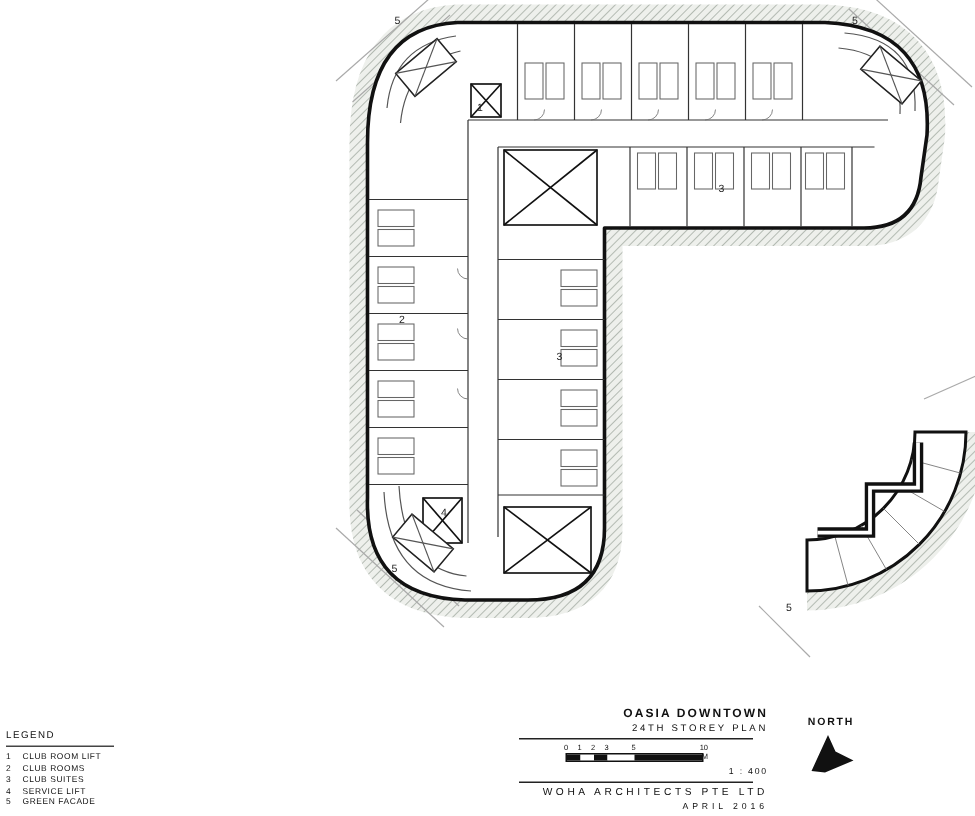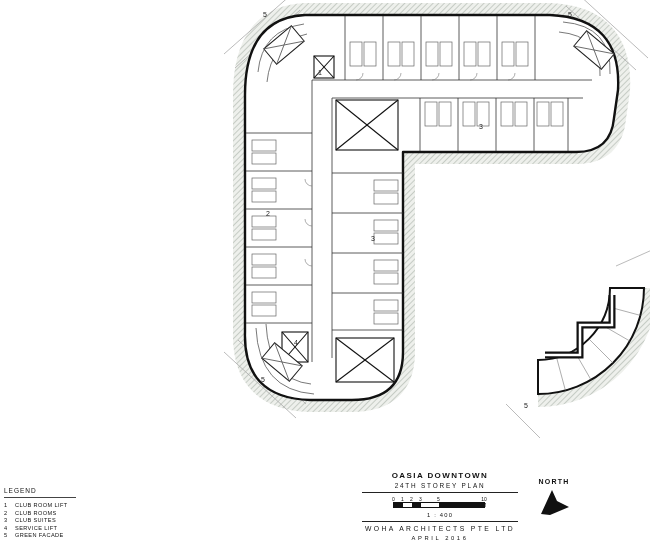--- a/index.html
+++ b/index.html
@@ -11,21 +11,21 @@
   .plan-num { position:absolute; font-size:7px; line-height:7px; color:#222; }
 
   
   .legend { position:absolute; left:4px; top:487px; width:95px; }
   .legend-title { display:block; font-size:6.5px; letter-spacing:1px; padding-bottom:3px;
                   border-bottom:0.6px solid #444; width:72px; margin-bottom:4px; }
   .legend-row { display:flex; line-height:7.6px; font-size:5.6px; letter-spacing:0.4px; }
   .legend-num { width:11px; flex:none; }
 
   
-  .titleblock { position:absolute; left:352px; top:471px; width:176px; text-align:center; }
+  .titleblock { position:absolute; left:336px; top:471px; width:176px; text-align:right; }
   .tb-project { font-size:8px; font-weight:bold; letter-spacing:1.4px; }
   .tb-drawing { font-size:6.4px; letter-spacing:1.8px; margin-top:2px; }
   .tb-rule { border:none; border-top:0.7px solid #222; margin:3px 10px; }
   .scalewrap { position:relative; width:96px; height:15px; margin:1px auto 0 auto; }
   .scalewrap .sl { position:absolute; top:0; font-size:5px; }
   .scale-bar { position:absolute; top:7px; left:2px; width:90px; height:3.5px;
                display:flex; outline:0.6px solid #111; }
   .scale-seg { height:100%; }
   .tb-ratio { font-size:5.8px; letter-spacing:1.2px; margin-top:1px; }
   .tb-firm { font-size:6.8px; letter-spacing:2.4px; margin-top:3px; white-space:nowrap; }

